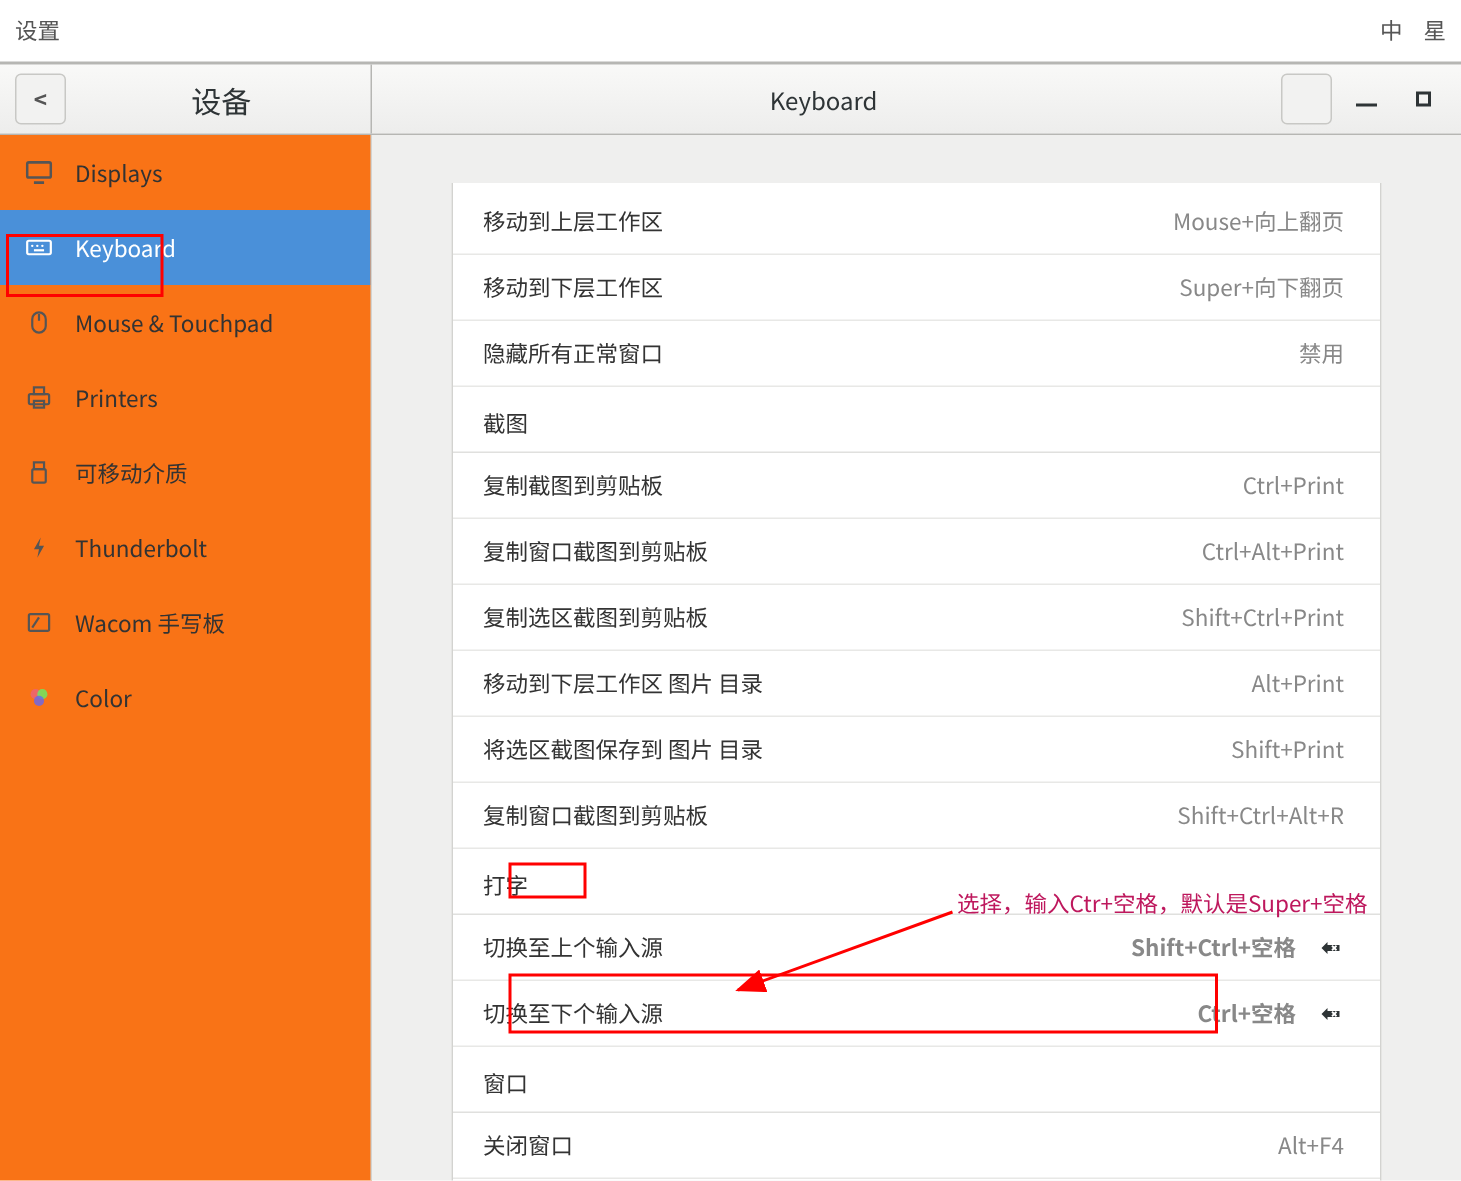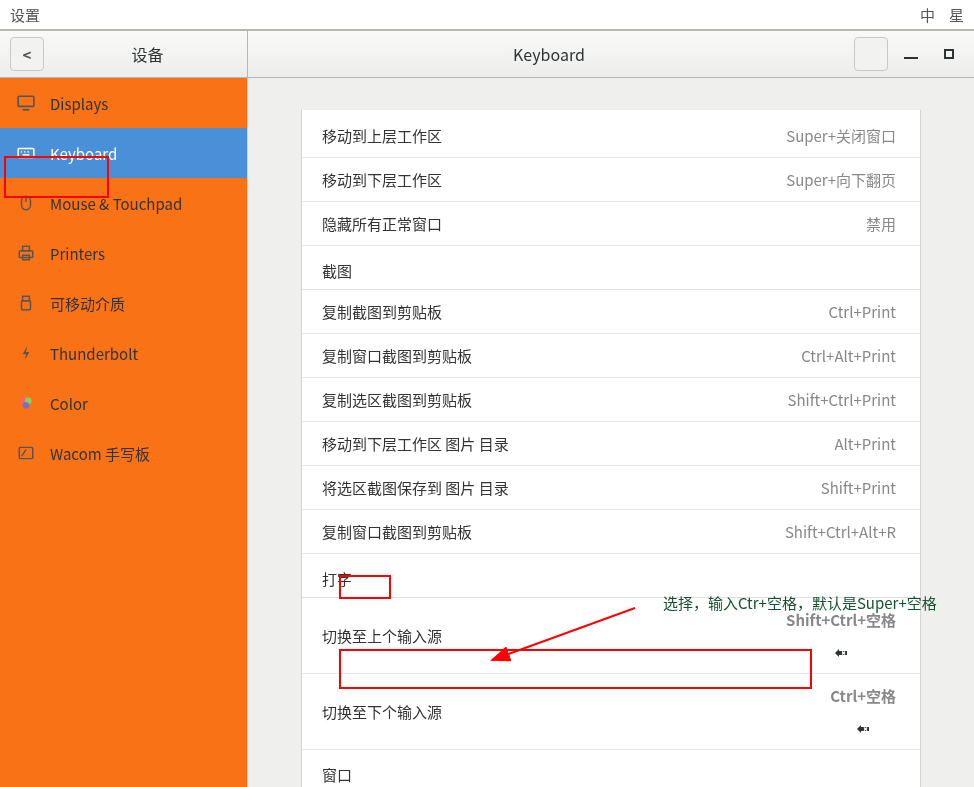--- a/index.html
+++ b/index.html
@@ -10,21 +10,21 @@
     color: #2e3436;
     background: #ffffff;
     width: 974px;
     height: 787px;
     overflow: hidden;
     position: relative;
   }
 
   
   .topbar {
-    height: 30px;
+    height: 42px;
     background: #ffffff;
     border-bottom: 1px solid #b6b6b3;
     display: flex;
     align-items: center;
     justify-content: space-between;
     padding: 0 10px;
     font-size: 15px;
     color: #555;
   }
   .topbar .right { display:flex; gap:14px; color:#555; }
@@ -48,21 +48,21 @@
   }
   .hb-right {
     flex: 1;
     display: flex;
     align-items: center;
     position: relative;
   }
   .hb-title-left {
     flex: 1;
     text-align: center;
-    font-size: 16px;
+    font-size: 20px;
     color: #2e3436;
   }
   .hb-title-right {
     flex: 1;
     text-align: center;
     font-size: 16px;
     color: #2e3436;
   }
   .hb-btn {
     width: 34px;
@@ -146,43 +146,42 @@
     align-items: center;
     justify-content: space-between;
     padding: 11px 24px 11px 20px;
     border-bottom: 1px solid #e8e8e6;
     cursor: pointer;
     font-size: 15px;
     min-height: 40px;
   }
   .row .label { color: #333; }
   .row .shortcut { color: #888; }
-  .row .right-side { display:flex; align-items:center; gap:14px;flex-direction:column; }
+  .row .right-side { display:flex; align-items:center; gap:14px; }
   .row .reset {
     width:18px;height:18px;
     display:inline-flex;align-items:center;justify-content:center;
   }
   .row .reset svg { width:16px;height:16px; }
 
   .bold-shortcut { color:#2e3436; font-weight:700; }
 
   
   .redbox {
     position: absolute;
     border: 2px solid #ff0000;
     pointer-events: none;
     z-index: 50;
   }
   .annot-text {
     position:absolute;
-    color:#14532d;
+    color:#be185d;
     font-size:15px;
     z-index:60;
     pointer-events:none;
-    margin-left:25px;
   }
   .arrow-svg {
     position:absolute;
     pointer-events:none;
     z-index:55;
   }
 </style>
 </head>
 <body>
 
@@ -280,45 +279,45 @@
       <span class="icon">
         <svg viewBox="0 0 16 16">
             <path d="M9 2 L5 9 L8 9 L7 14 L11 7 L8 7 Z" fill="#555"></path>
           </svg>
       </span>
       <span>Thunderbolt</span>
     </div>
     <div class="side-item">
       <span class="icon">
         <svg viewBox="0 0 16 16">
+            <rect x="2" y="3" width="12" height="10" rx="1" fill="none" stroke="#555" stroke-width="1.3"></rect>
+            <path d="M4 11 L8 5" stroke="#555" stroke-width="1.3"></path>
+          </svg>
+      </span>
+      <span>Wacom 手写板</span>
+    </div>
+    <div class="side-item">
+      <span class="icon">
+        <svg viewBox="0 0 16 16">
             <circle cx="6" cy="6" r="3" fill="#e66"></circle>
             <circle cx="10" cy="6" r="3" fill="#6e6" opacity="0.8"></circle>
             <circle cx="8" cy="10" r="3" fill="#66e" opacity="0.8"></circle>
           </svg>
       </span>
       <span>Color</span>
     </div>
-    <div class="side-item">
-      <span class="icon">
-        <svg viewBox="0 0 16 16">
-            <rect x="2" y="3" width="12" height="10" rx="1" fill="none" stroke="#555" stroke-width="1.3"></rect>
-            <path d="M4 11 L8 5" stroke="#555" stroke-width="1.3"></path>
-          </svg>
-      </span>
-      <span>Wacom 手写板</span>
-    </div>
   </div>
 
   <div class="content-wrap">
     <div class="content">
       <div class="list">
 
         <div class="row">
           <span class="label">移动到上层工作区</span>
-          <span class="shortcut">Super+关闭窗口</span>
+          <span class="shortcut">Mouse+向上翻页</span>
         </div>
         <div class="row">
           <span class="label">移动到下层工作区</span>
           <span class="shortcut">Super+向下翻页</span>
         </div>
         <div class="row">
           <span class="label">隐藏所有正常窗口</span>
           <span class="shortcut">禁用</span>
         </div>
 

